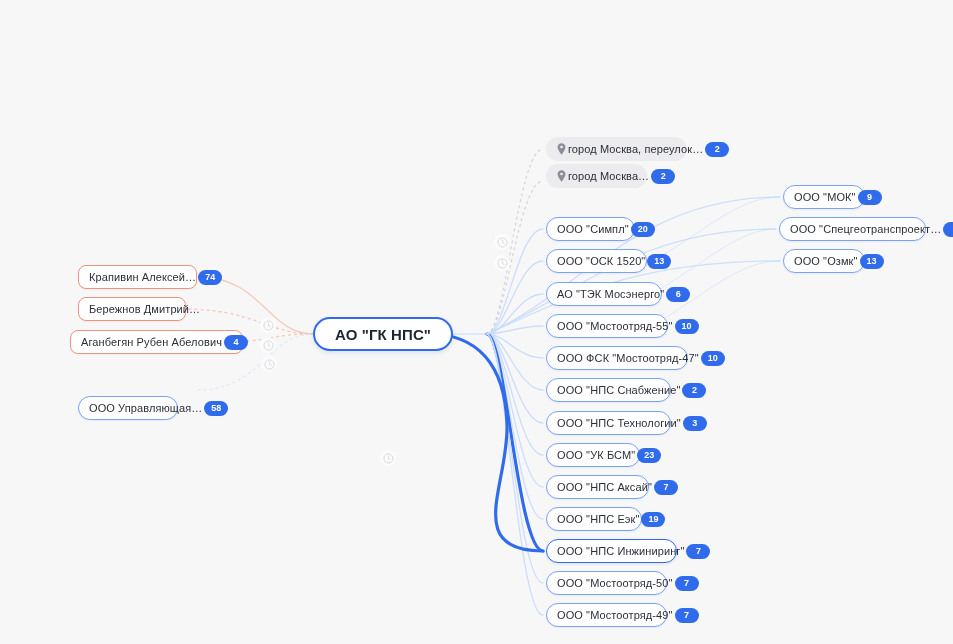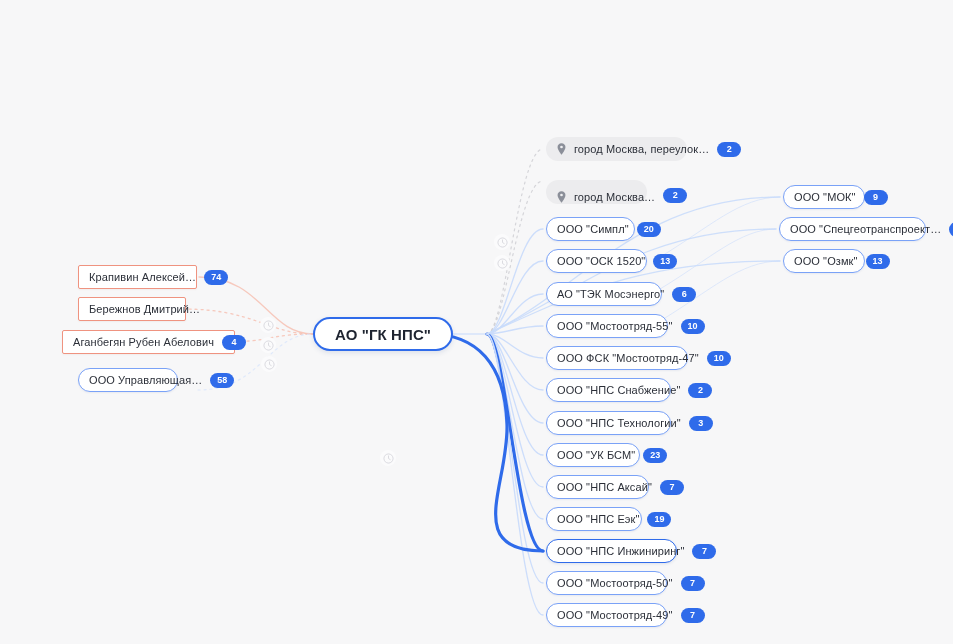--- a/index.html
+++ b/index.html
@@ -24,21 +24,21 @@
     top: 0;
     width: 953px;
     height: 644px;
     pointer-events: none;
   }
   .node {
     position: absolute;
     box-sizing: border-box;
     display: flex;
     align-items: center;
-    gap: 8px;
+    gap: 2px;
     white-space: nowrap;
     background: #ffffff;
     font-size: 11px;
     color: #2b2f38;
     line-height: 1;
     padding: 0 10px;
     height: 24px;
   }
   .node-label {
     font-size: 11px;
@@ -50,21 +50,21 @@
     border-radius: 14px;
     border: 1.4px solid #7aa2f7;
     box-shadow: 0 1px 2px rgba(40,70,140,.07);
   }
   .shape-pill-strong {
     border-radius: 14px;
     border: 1.8px solid #2f6bea;
     box-shadow: 0 1px 3px rgba(40,70,140,.12);
   }
   .shape-rect {
-    border-radius: 2px;
+    border-radius: 8px;
     border: 1.4px solid #ef9380;
     box-shadow: 0 1px 2px rgba(160,80,60,.06);
   }
   .shape-soft {
     border-radius: 13px;
     border: 1px solid transparent;
     background: #ececee;
     box-shadow: none;
   }
   
@@ -152,39 +152,39 @@
     </svg>
 
   <div id="nodes">
       <div class="node shape-rect" style="left: 78px; top: 265px; width: 119px;">
         <span class="node-label">Крапивин Алексей…</span>
         <span class="badge">74</span>
       </div>
       <div class="node shape-rect" style="left: 78px; top: 297px; width: 108px;">
         <span class="node-label">Бережнов Дмитрий…</span>
       </div>
-      <div class="node shape-rect" style="left: 62px; top: 330px; width: 173px;">
+      <div class="node shape-rect" style="left: 70px; top: 330px; width: 173px;">
         <span class="node-label">Аганбегян Рубен Абелович</span>
         <span class="badge">4</span>
       </div>
-      <div class="node shape-pill" style="left: 78px; top: 368px; width: 100px;">
+      <div class="node shape-pill" style="left: 78px; top: 396px; width: 100px;">
         <span class="node-label">ООО Управляющая…</span>
         <span class="badge">58</span>
       </div>
       <div class="node shape-soft" style="left: 546px; top: 137px; width: 141px;">
         <span style="display: flex;">
           <svg class="pin-icon" viewBox="0 0 10 13">
             <path d="M5 0C2.4 0 .6 1.9.6 4.3.6 7.5 5 13 5 13s4.4-5.5 4.4-8.7C9.4 1.9 7.6 0 5 0z" fill="#8b8f99"></path>
             <circle cx="5" cy="4.3" r="1.5" fill="#f0f0f2"></circle>
           </svg>
         </span>
         <span class="node-label">город Москва, переулок…</span>
         <span class="badge">2</span>
       </div>
-      <div class="node shape-soft" style="left: 546px; top: 180px; width: 101px; align-items: flex-end;">
+      <div class="node shape-soft" style="left: 546px; top: 164px; width: 101px;">
         <span style="display: flex;">
           <svg class="pin-icon" viewBox="0 0 10 13">
             <path d="M5 0C2.4 0 .6 1.9.6 4.3.6 7.5 5 13 5 13s4.4-5.5 4.4-8.7C9.4 1.9 7.6 0 5 0z" fill="#8b8f99"></path>
             <circle cx="5" cy="4.3" r="1.5" fill="#f0f0f2"></circle>
           </svg>
         </span>
         <span class="node-label">город Москва…</span>
         <span class="badge">2</span>
       </div>
       <div class="node shape-pill" style="left: 546px; top: 217px; width: 89px;">

